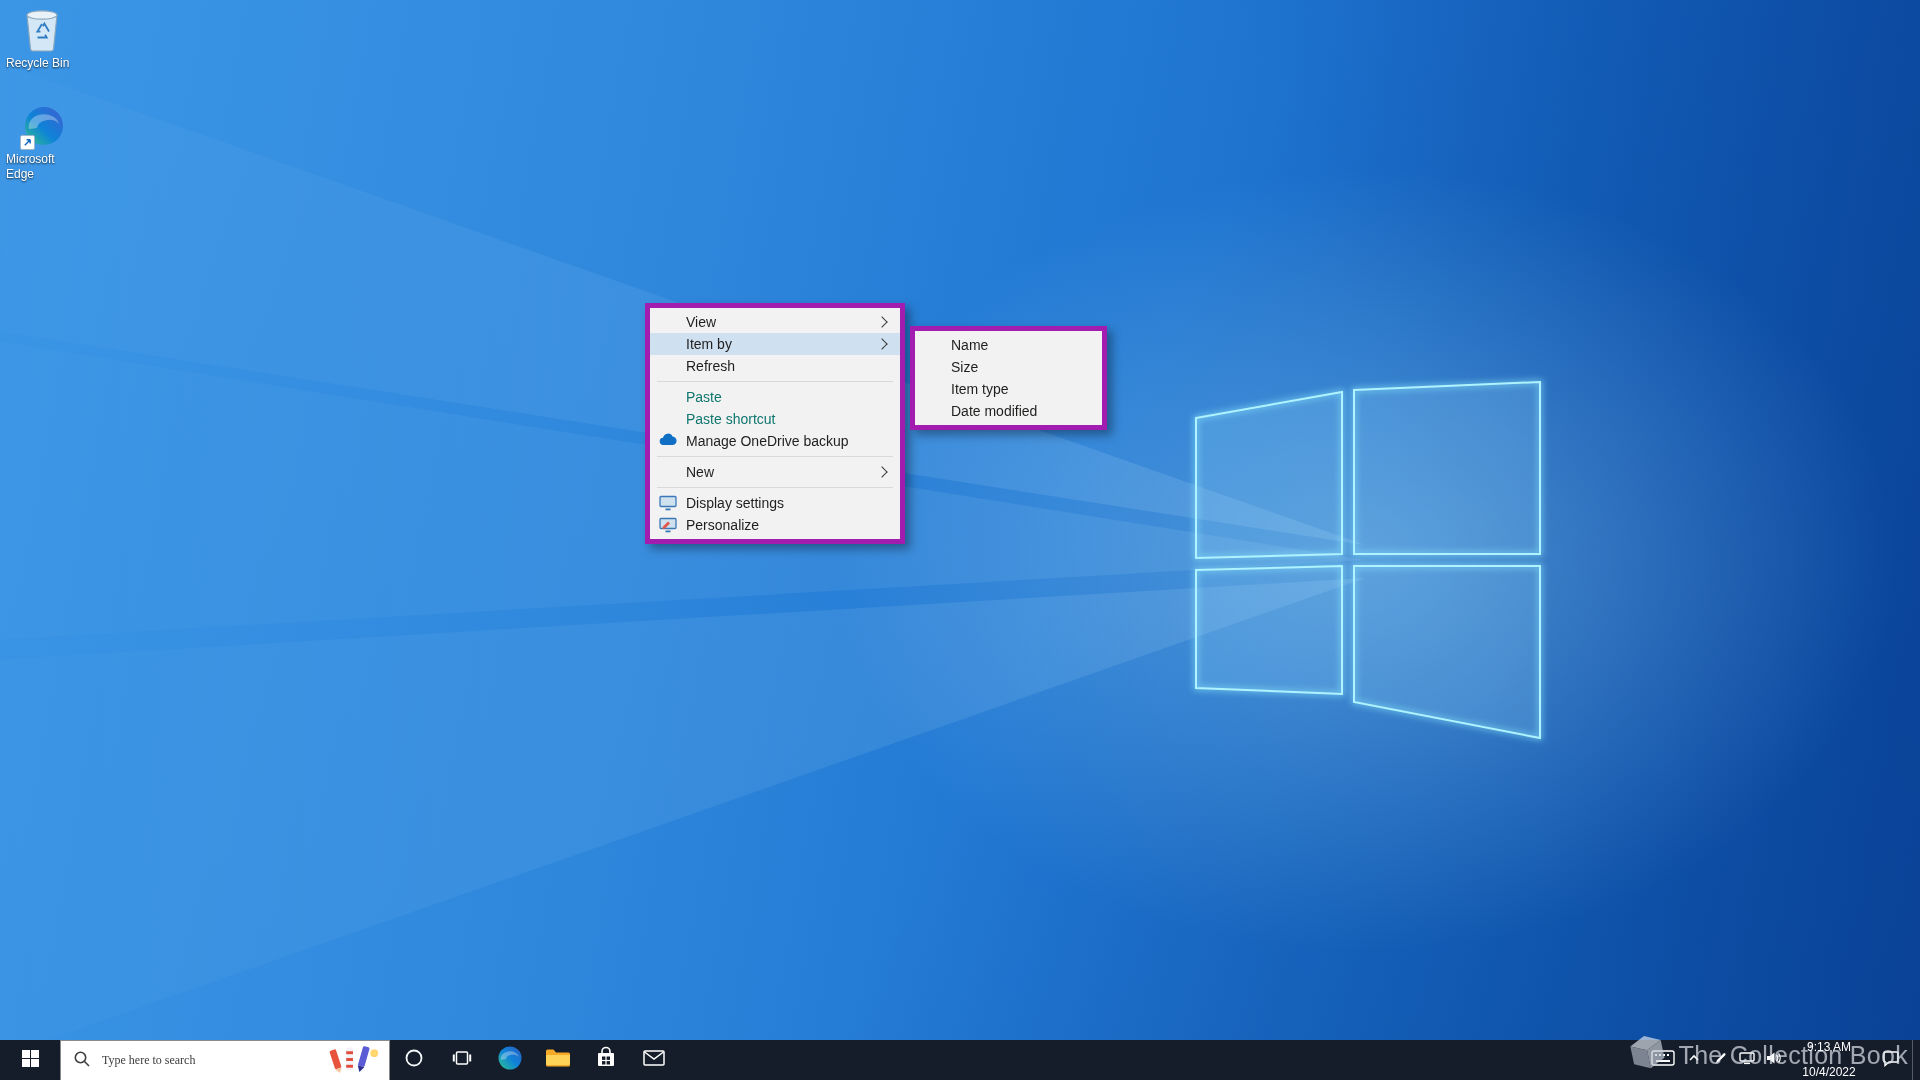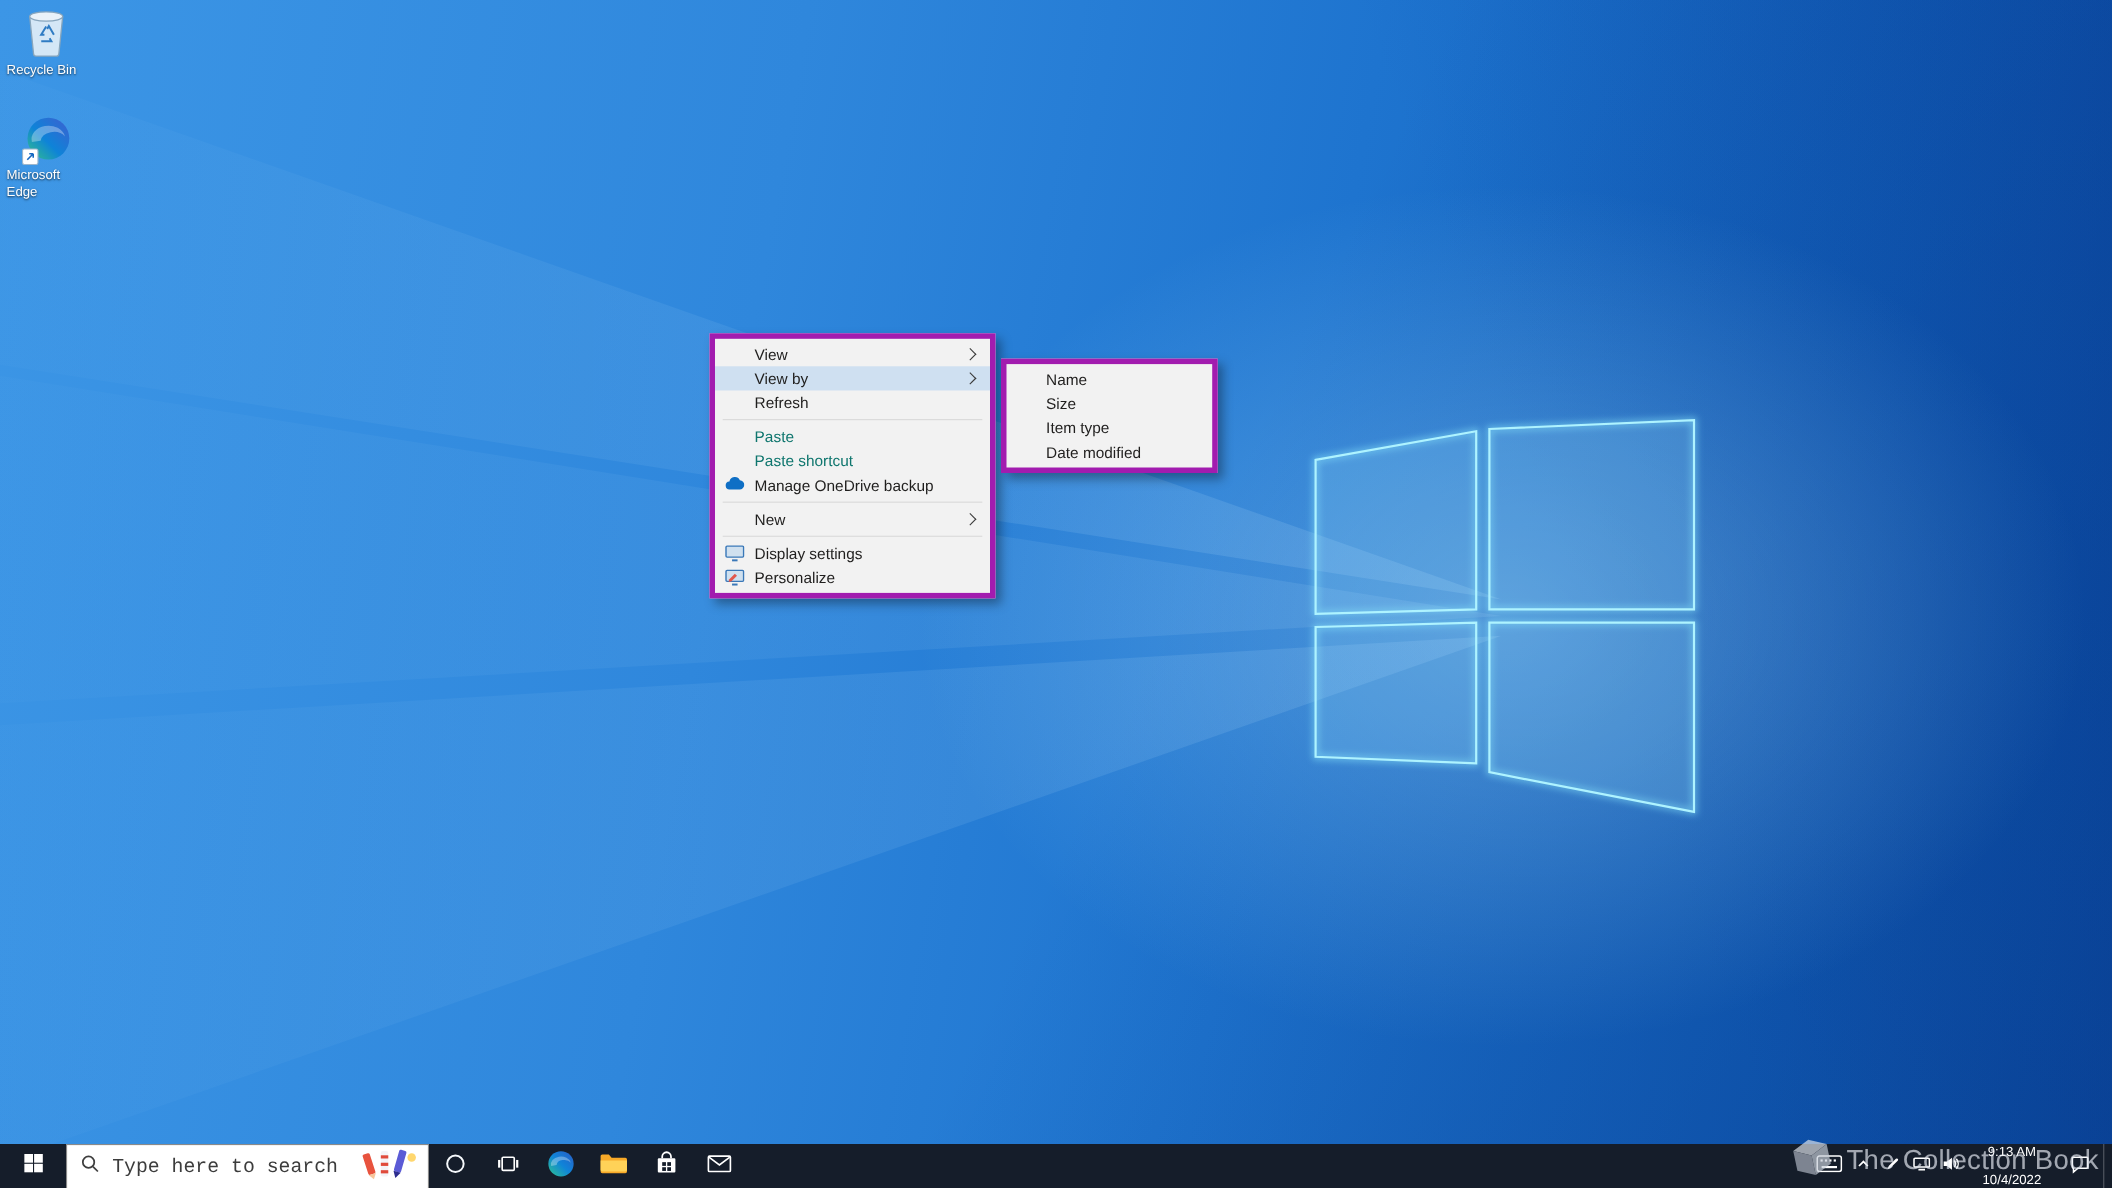--- a/index.html
+++ b/index.html
@@ -58,21 +58,21 @@
     position:absolute; left:0; right:0; bottom:0; height:40px;
     background:#151d2a; display:flex; align-items:stretch; z-index:30;
   }
   .start-button { width:60px; display:flex; align-items:center; justify-content:center; }
   .search-box {
     width:330px; background:#ffffff; border:1px solid #8a8a8a; border-bottom:none;
     box-sizing:border-box; display:flex; align-items:center; gap:9px; padding:0 8px 0 12px;
   }
   .search-box input {
     flex:1; border:none; outline:none; background:transparent;
-    font-family:Liberation Mono, monospace; font-size:18px; color:#3c3c3c; min-width:0;
+    font-family:Liberation Serif, serif; font-size:12px; color:#3c3c3c; min-width:0;
   }
   .search-box input::placeholder { color:#3c3c3c; opacity:1; }
   .app-icons { display:flex; }
   .task-icon { width:48px; display:flex; align-items:center; justify-content:center; }
   .tray { margin-left:auto; display:flex; align-items:stretch; }
   .tray-icon { display:flex; align-items:center; justify-content:center; }
   .w34{width:34px} .w28{width:28px} .w26{width:26px} .w42{width:42px}
   .clock { width:82px; display:flex; flex-direction:column; align-items:center; justify-content:center;
            color:#fff; font-size:12px; line-height:15px;gap:10px; }
   .show-desktop { width:7px; border-left:1px solid rgba(255,255,255,0.28); }
@@ -150,21 +150,21 @@
     <div class="label">Microsoft Edge</div>
   </div>
 </div>
 
 <div class="context-menu">
   <div class="menu-item">
     <span>View</span>
     <span class="chev"></span>
   </div>
   <div class="menu-item highlighted">
-    <span>View by</span>
+    <span>Item by</span>
     <span class="chev"></span>
   </div>
   <div class="menu-item">
     <span>Refresh</span>
   </div>
   <div class="menu-sep"></div>
   <div class="menu-item disabled">
     <span>Paste</span>
   </div>
   <div class="menu-item disabled">

